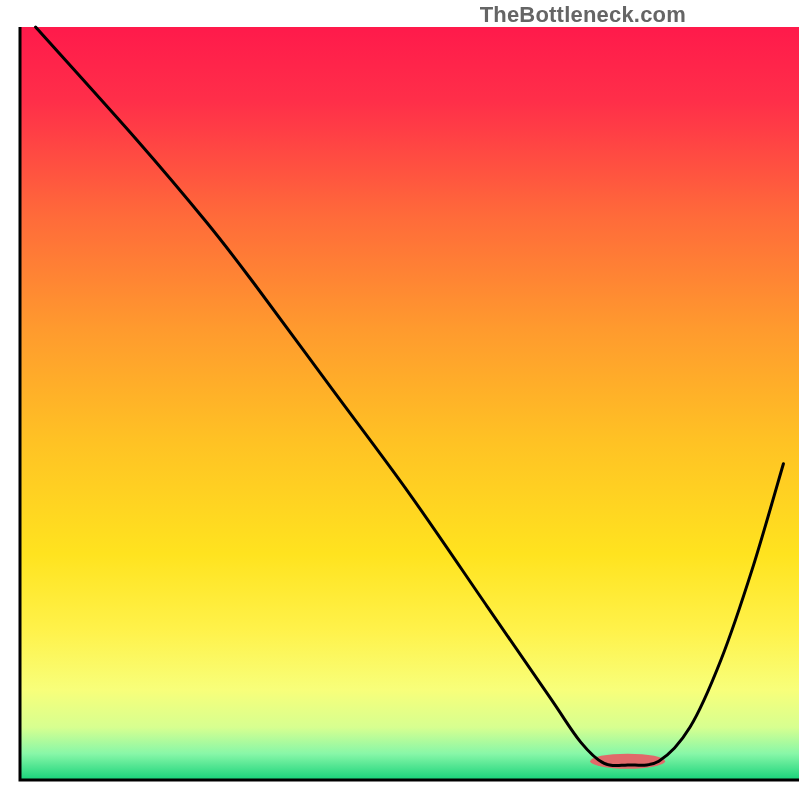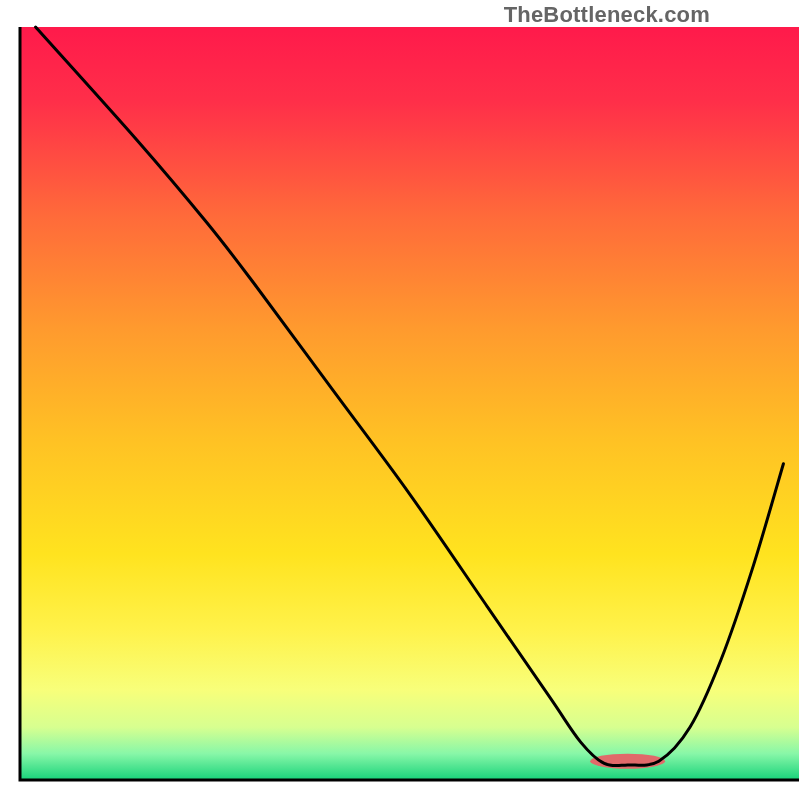--- a/index.html
+++ b/index.html
@@ -8,21 +8,20 @@
     width: 800px;
     height: 800px;
     overflow: hidden;
     font-family: Arial, Helvetica, sans-serif;
     background: #ffffff;
   }
   .chart-container {
     position: relative;
     width: 692px;
     height: 800px;
-    padding-left: 24px;
   }
   .watermark {
     position: absolute;
     top: 2px;
     right: 6px;
     font-size: 22px;
     font-weight: 600;
     color: #656565;
     letter-spacing: 0.2px;
     z-index: 5;

